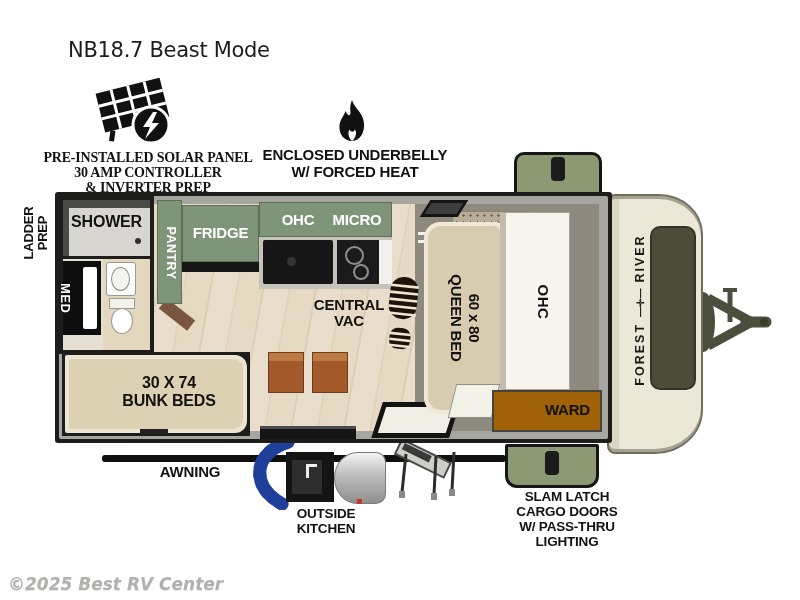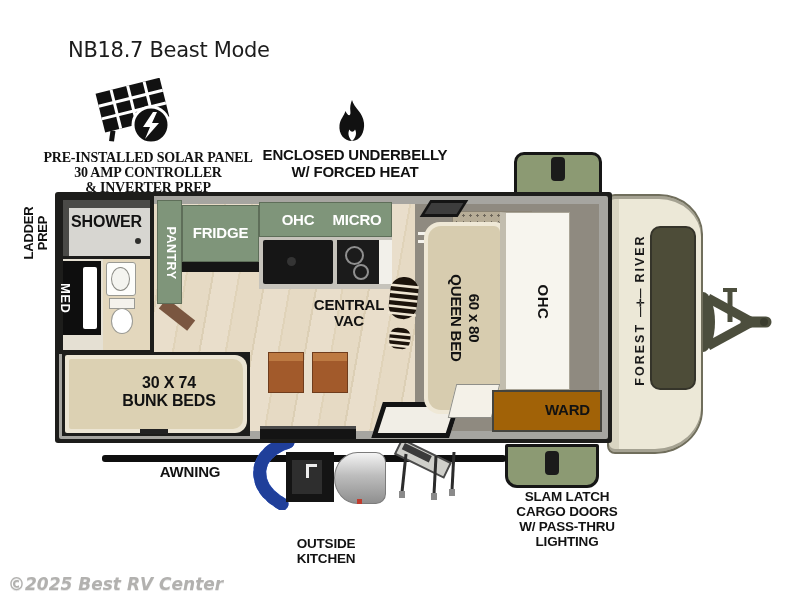--- a/index.html
+++ b/index.html
@@ -102,21 +102,21 @@
   #hose{left:250px;top:438px;z-index:1;}
   #okitchen-box{left:286px;top:452px;width:48px;height:50px;background:#141414;z-index:1;}
   #okitchen-box .panel{position:absolute;left:6px;top:8px;width:30px;height:34px;background:#2e2e2e;}
   #okitchen-box .fv{position:absolute;left:20px;top:12px;width:3px;height:14px;background:#eee;}
   #okitchen-box .fh{position:absolute;left:20px;top:12px;width:11px;height:3px;background:#eee;}
   #cylinder{left:334px;top:452px;width:52px;height:52px;z-index:1;
             background:linear-gradient(180deg,#f4f4f4,#bdbdbd 45%,#8f8f8f);
             border-radius:45% 10px 10px 45% / 50% 10px 10px 50%;border:1px solid #7c7c7c;box-sizing:border-box;}
   #cylinder i{position:absolute;left:22px;bottom:-1px;width:5px;height:5px;background:#c03b2d;}
   #griddle{left:388px;top:440px;z-index:1;}
-  #okitchen-label{left:276px;top:536px;width:100px;font-size:13.5px;line-height:15px;}
+  #okitchen-label{left:276px;top:506px;width:100px;font-size:13.5px;line-height:15px;}
   #cargo-label{left:500px;top:489px;width:134px;font-size:13.5px;line-height:15px;}
   #ladder-label{left:-1px;top:218px;width:76px;height:30px;transform:rotate(-90deg);font-size:13px;line-height:14px;}
 
   
   #cap{left:607px;top:194px;width:96px;height:260px;z-index:1;
        background:linear-gradient(90deg,#d9d5c2 0 10px,#ece8d7 10px);
        border:2px solid #706e5c;box-sizing:border-box;
        border-radius:8px 44px 48px 8px / 8px 40px 44px 8px;
        box-shadow:inset 0 3px 0 #a5a292, inset 0 -3px 0 #a5a292;}
   #cap-window{left:650px;top:226px;width:46px;height:164px;background:#4d4c38;border:2px solid #35342a;border-radius:10px;box-sizing:border-box;z-index:2;}

